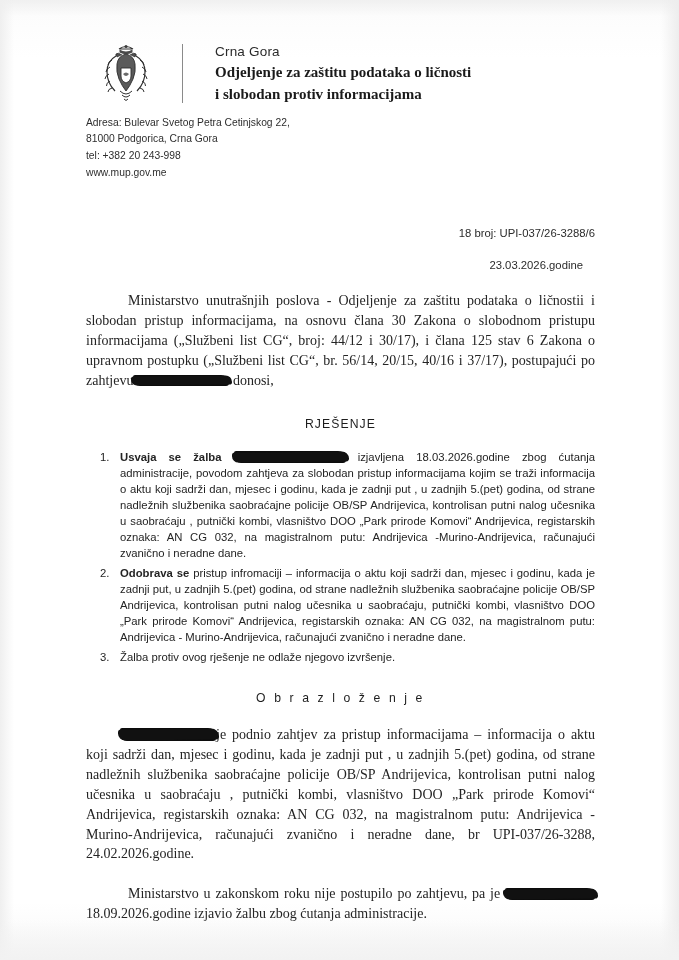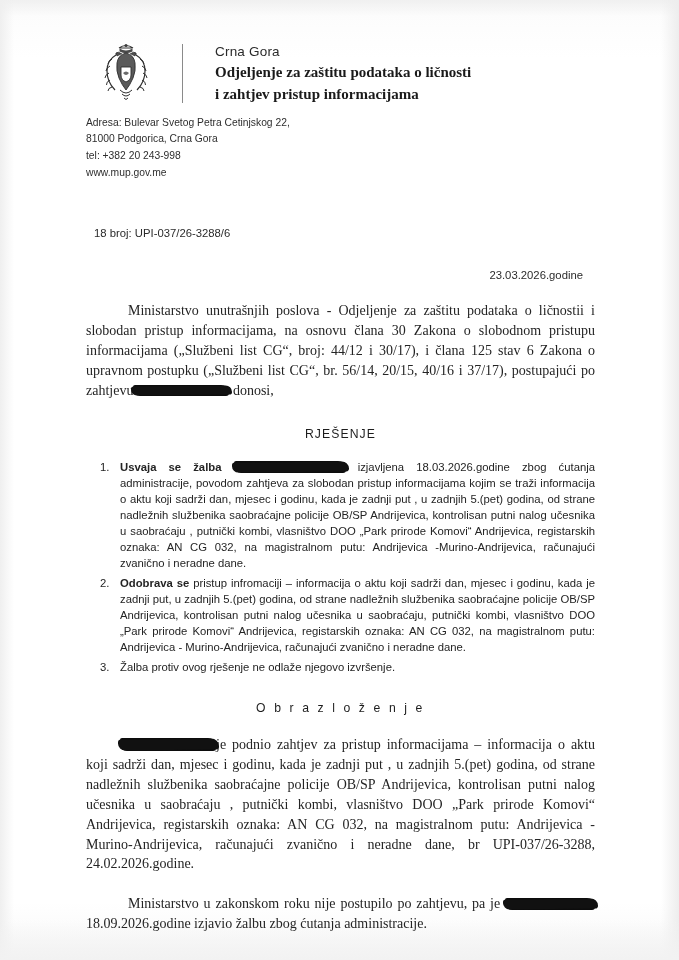--- a/index.html
+++ b/index.html
@@ -41,21 +41,21 @@
                      background: linear-gradient(0deg, #f2f2f2 0%, rgba(255,255,255,0) 100%); }
 
   .content {
     position: relative;
     padding: 0 84px 0 86px;
   }
 
   
   .letterhead {
     display: flex;
-    align-items: flex-start;
+    align-items: flex-end;
     padding-top: 42px;
     margin-left: 14px;
     gap: 20px;
   }
   .coat-of-arms {
     width: 52px;
     height: 62px;
     flex: 0 0 52px;
     position: relative;
   }
@@ -98,23 +98,24 @@
     color: #2e2e2e;
     padding-right: 2px;
   }
 
   
   .ref-number {
     margin-top: 46px;
     font-size: 11.3px;
     color: #2b2b2b;
     padding-left: 8px;
+    text-align: right;
   }
   .doc-date {
-    margin-top: 30px;
+    margin-top: 20px;
     text-align: right;
     font-size: 11.3px;
     color: #2b2b2b;
     padding-right: 12px;
   }
 
   
   .para {
     font-size: 14px;
     line-height: 1.42;
@@ -225,21 +226,21 @@
             <path d="M20 48 q6 6 12 0 M22 52 q4 4 8 0 M24 56 q2 3 4 0" stroke-width="1"></path>
           </g>
         </svg>
       </div>
 
       <div class="lh-divider"></div>
 
       <div class="lh-text">
         <div class="lh-country">Crna Gora</div>
         <div class="lh-dept">Odjeljenje za zaštitu podataka o ličnosti</div>
-        <div class="lh-dept">i zahtjev pristup informacijama</div>
+        <div class="lh-dept">i slobodan protiv informacijama</div>
       </div>
     </div>
 
     <div class="address">
       <div>Adresa: Bulevar Svetog Petra Cetinjskog 22,</div>
       <div>81000 Podgorica, Crna Gora</div>
       <div>tel: +382 20 243-998</div>
       <div>www.mup.gov.me</div>
     </div>
 

